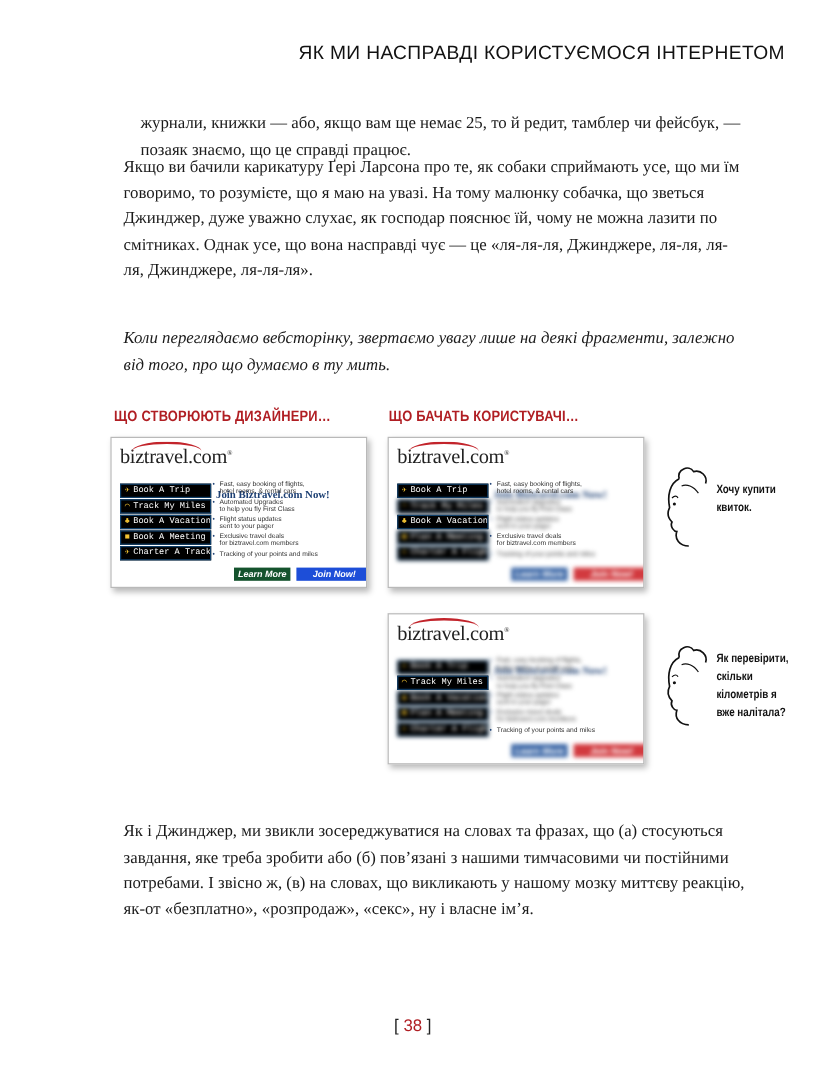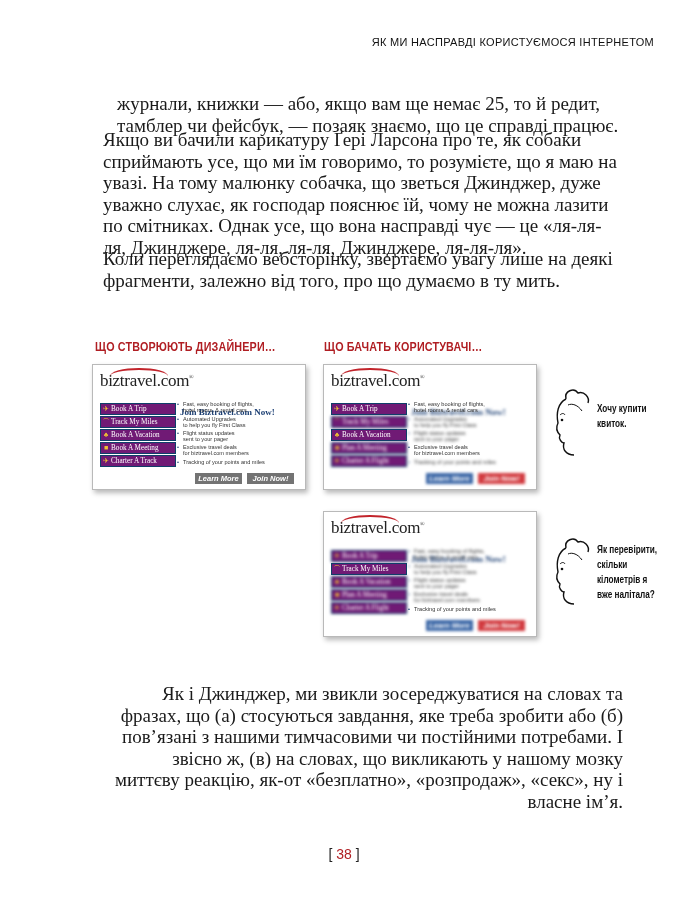--- a/index.html
+++ b/index.html
@@ -1,46 +1,46 @@
 <!DOCTYPE html>
 <html><head>
 <meta charset="utf-8">
 <style>
   html, body { margin:0; padding:0; background:#ffffff; }
   body { width:688px; height:900px; position:relative; overflow:hidden; font-family:"DejaVu Serif", serif; color:#1a1a1a; }
-  .running-head { position:absolute; top:36px; right:34px; font-family:"Liberation Sans", sans-serif; font-size:11px; letter-spacing:0.3px; color:#111; }
-  .para { position:absolute; left:103px; width:520px; font-family:"Liberation Serif", serif; font-size:19px; line-height:21.5px; color:#1a1a1a; margin:0; }
+  .running-head { position:absolute; top:36px; right:34px; font-family:"Liberation Sans", sans-serif; font-size:16px; letter-spacing:0.3px; color:#111; }
+  .para { position:absolute; left:103px; width:520px; font-family:"Liberation Serif", serif; font-size:14px; line-height:21.5px; color:#1a1a1a; margin:0; }
   .para.indent { left:117px; width:510px; }
   .fig-label { position:absolute; font-family:"Liberation Sans", sans-serif; font-weight:bold; font-size:12.5px; color:#b01e23; letter-spacing:0.2px; transform:scaleX(0.86); transform-origin:left center; }
   .shot { position:absolute; background:#fff; border:1px solid #b9b9b9; box-shadow:2px 3px 5px rgba(0,0,0,0.28); overflow:hidden; }
   .logo { position:absolute; left:7px; top:6px; font-family:"Liberation Serif", serif; font-size:17px; color:#222; letter-spacing:-0.3px; }
   .logo .arc { position:absolute; left:10px; top:-3px; width:58px; height:14px; border-top:2px solid #c2242b; border-radius:50% 50% 0 0; }
   .logo sup { font-size:6px; }
-  .navbtn { position:absolute; left:7px; width:74px; height:10px; background:#701a75; color:#fff; font-family:Liberation Serif, serif; font-size:7.2px; line-height:10px; white-space:nowrap; overflow:hidden; border:1px solid #0f3f6a; }
+  .navbtn { position:absolute; left:7px; width:74px; height:10px; background:#000000; color:#fff; font-family:Liberation Mono, monospace; font-size:7.2px; line-height:10px; white-space:nowrap; overflow:hidden; border:1px solid #0f3f6a; }
   .navbtn .ico { display:inline-block; width:10px; color:#f1c232; text-align:center; font-size:7px; }
   .blur { filter:blur(1.6px); }
   .join-title { position:absolute; left:87px; top:22px; font-family:Liberation Serif, serif; font-weight:bold; font-size:9px; color:#1c3f73; white-space:nowrap;margin-top:20px; }
   .bullet { position:absolute; left:90px; font-family:"Liberation Sans", sans-serif; font-size:5.6px; line-height:6.4px; color:#333; white-space:pre; }
   .bullet::before { content:"•"; position:absolute; left:-6px; top:0; color:#1c3f73; }
   .act { position:absolute; top:108px; height:11px; font-family:"Liberation Sans", sans-serif; font-style:italic; font-weight:bold; font-size:7.5px; line-height:11px; color:#fff; text-align:center; }
-  .act.learn { left:102px; width:47px; background:#737373; }
-  .act.join { left:154px; width:47px; background:#737373; }
+  .act.learn { left:102px; width:47px; background:#14532d; }
+  .act.join { left:154px; width:63px; background:#1d4ed8; }
   .face { position:absolute; width:40px; height:76px; }
   .thought { position:absolute; font-family:"Liberation Sans", sans-serif; font-weight:bold; font-size:10px; line-height:15px; color:#111; transform:scaleX(0.82); transform-origin:left top; white-space:nowrap; }
   .page-num { position:absolute; top:846px; left:0; width:688px; text-align:center; font-family:"Liberation Sans", sans-serif; font-size:14px; color:#222; }
   .page-num .n { color:#b01e23; }
 </style>
 </head>
 <body>
 
 <div class="running-head">ЯК МИ НАСПРАВДІ КОРИСТУЄМОСЯ ІНТЕРНЕТОМ</div>
 
 <p class="para indent" style="top:93px;">журнали, книжки — або, якщо вам ще немає 25, то й редит, тамблер чи фейсбук, — позаяк знаємо, що це справді працює.</p>
 <p class="para" style="top:129px;">Якщо ви бачили карикатуру Ґері Ларсона про те, як собаки сприймають усе, що ми їм говоримо, то розумієте, що я маю на увазі. На тому малюнку собачка, що зветься Джинджер, дуже уважно слухає, як господар пояснює їй, чому не можна лазити по смітниках. Однак усе, що вона насправді чує — це «ля-ля-ля, Джинджере, ля-ля, ля-ля, Джинджере, ля-ля-ля».</p>
-<p class="para" style="top:248px;">Коли переглядаємо вебсторінку, звертаємо увагу лише на деякі фрагменти, залежно від того, про що думаємо в ту мить.</p>
+<p class="para" style="top:272px;font-style:italic;">Коли переглядаємо вебсторінку, звертаємо увагу лише на деякі фрагменти, залежно від того, про що думаємо в ту мить.</p>
 
 <div class="fig-label" style="left:95px; top:340px;">ЩО СТВОРЮЮТЬ ДИЗАЙНЕРИ…</div>
 <div class="fig-label" style="left:324px; top:340px;">ЩО БАЧАТЬ КОРИСТУВАЧІ…</div>
 
 <div class="shot" style="left:92px; top:364px; width:212px; height:124px;">
   <div class="logo"><span class="arc"></span><span>biztravel.com</span><sup>®</sup></div>
   <div class="navbtn" style="top:38px;"><span class="ico">✈</span><span>Book A Trip</span></div>
   <div class="navbtn" style="top:51px;"><span class="ico">⌒</span><span>Track My Miles</span></div>
   <div class="navbtn" style="top:64px;"><span class="ico">♣</span><span>Book A Vacation</span></div>
   <div class="navbtn" style="top:77px;"><span class="ico">■</span><span>Book A Meeting</span></div>
@@ -120,17 +120,17 @@
   <path d="M8 28 C10 26, 12 26, 13 28" fill="none" stroke="#111" stroke-width="1"></path>
   <circle cx="10" cy="33" r="1.3" fill="#111"></circle>
 </svg>
 <div class="thought" style="left:597px; top:542px;">
   <span style="white-space:pre;">Як перевірити,
 скільки
 кілометрів я
 вже налітала?</span>
 </div>
 
-<p class="para" style="top:683px;text-align:right;">Як і Джинджер, ми звикли зосереджуватися на словах та фразах, що (а) стосуються завдання, яке треба зробити або (б) пов’язані з нашими тимчасовими чи постійними потребами. І звісно ж, (в) на словах, що викликають у нашому мозку миттєву реакцію, як-от «безплатно», «розпродаж», «секс», ну і власне ім’я.</p>
+<p class="para" style="top:683px;">Як і Джинджер, ми звикли зосереджуватися на словах та фразах, що (а) стосуються завдання, яке треба зробити або (б) пов’язані з нашими тимчасовими чи постійними потребами. І звісно ж, (в) на словах, що викликають у нашому мозку миттєву реакцію, як-от «безплатно», «розпродаж», «секс», ну і власне ім’я.</p>
 
 <div class="page-num">
   <span>[ </span><span class="n">38</span><span> ]</span>
 </div>
 
 </body></html>

